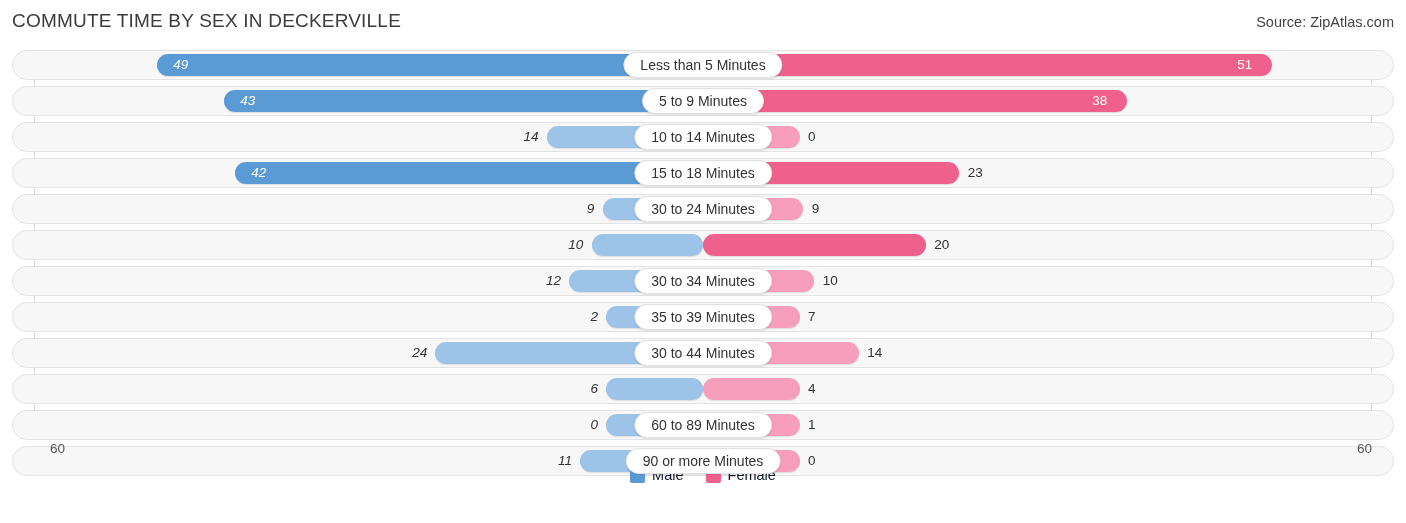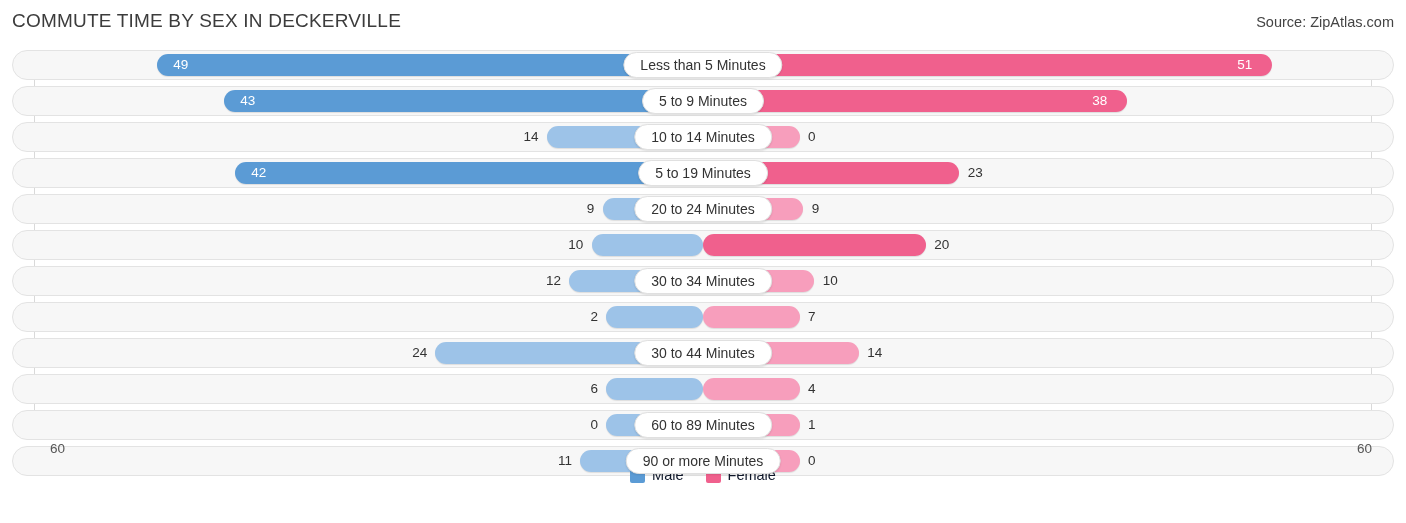--- a/index.html
+++ b/index.html
@@ -73,21 +73,21 @@
   }
   .bar.female.strong{background:#f0608d;}
 
   
   .val{
     position:absolute;top:0;height:30px;line-height:30px;
     font-size:13.5px;white-space:nowrap;
   }
   .val.inside{color:#ffffff;}
   .val.outside{color:#333333;}
-  .val.male-val{text-align:left;}
+  .val.male-val{text-align:left;font-style:italic;}
   .val.female-val{text-align:left;}
 
   .cat{
     position:absolute;left:50%;top:2px;
     transform:translateX(-50%);
     height:26px;line-height:25px;
     padding:0 16px;
     background:#ffffff;
     border:1px solid #e0e0e0;
     border-radius:13px;
@@ -159,31 +159,31 @@
           <div class="cat">10 to 14 Minutes</div>
         </div>
         <div class="row">
           <div class="track"></div>
           <div class="bars">
             <div class="bar male strong" style="width: 33.88%;"></div>
             <div class="bar female strong" style="width: 18.5533%;"></div>
             <span class="val male-val inside" style="right: auto; left: 17.32%; text-align: left;">42</span>
             <span class="val female-val outside" style="left: 69.1533%;">23</span>
           </div>
-          <div class="cat">5 to 19 Minutes</div>
+          <div class="cat">15 to 18 Minutes</div>
         </div>
         <div class="row">
           <div class="track"></div>
           <div class="bars">
             <div class="bar male" style="width: 7.26%;"></div>
             <div class="bar female" style="width: 7.26%;"></div>
             <span class="val male-val outside" style="right: 57.86%;">9</span>
             <span class="val female-val outside" style="left: 57.86%;">9</span>
           </div>
-          <div class="cat">20 to 24 Minutes</div>
+          <div class="cat">30 to 24 Minutes</div>
         </div>
         <div class="row">
           <div class="track"></div>
           <div class="bars">
             <div class="bar male" style="width: 8.06667%;"></div>
             <div class="bar female strong" style="width: 16.1333%;"></div>
             <span class="val male-val outside" style="right: 58.6667%;">10</span>
             <span class="val female-val outside" style="left: 66.7333%;">20</span>
           </div>
         </div>
@@ -198,20 +198,21 @@
           <div class="cat">30 to 34 Minutes</div>
         </div>
         <div class="row">
           <div class="track"></div>
           <div class="bars">
             <div class="bar male" style="width: 7%;"></div>
             <div class="bar female" style="width: 7%;"></div>
             <span class="val male-val outside" style="right: 57.6%;">2</span>
             <span class="val female-val outside" style="left: 57.6%;">7</span>
           </div>
+          <div class="cat">35 to 39 Minutes</div>
         </div>
         <div class="row">
           <div class="track"></div>
           <div class="bars">
             <div class="bar male" style="width: 19.36%;"></div>
             <div class="bar female" style="width: 11.2933%;"></div>
             <span class="val male-val outside" style="right: 69.96%;">24</span>
             <span class="val female-val outside" style="left: 61.8933%;">14</span>
           </div>
           <div class="cat">30 to 44 Minutes</div>

